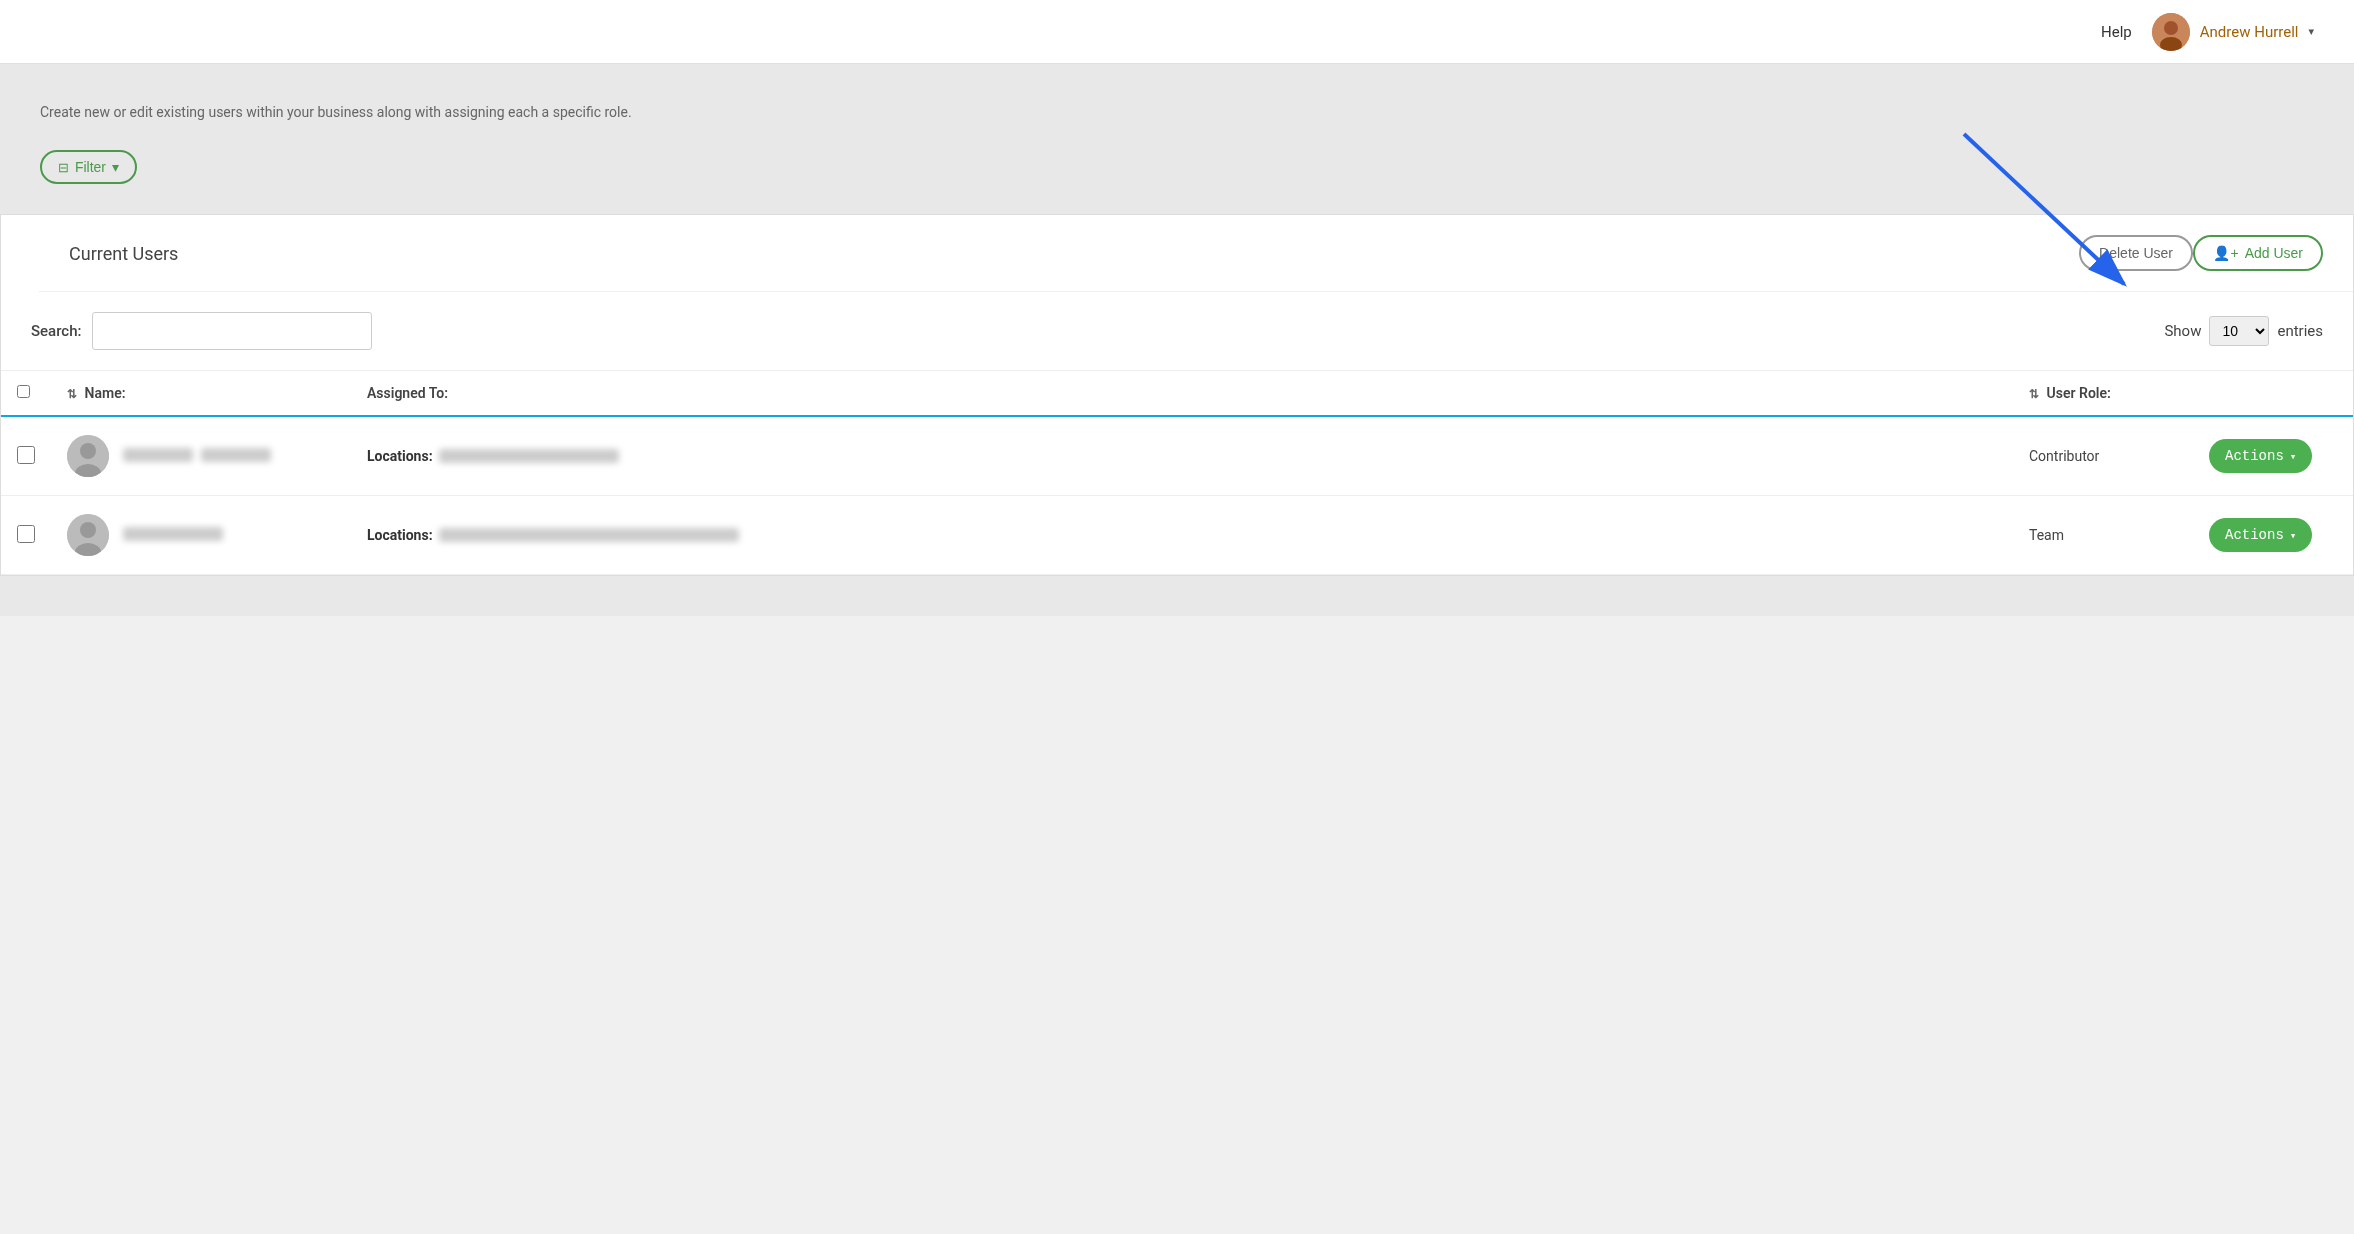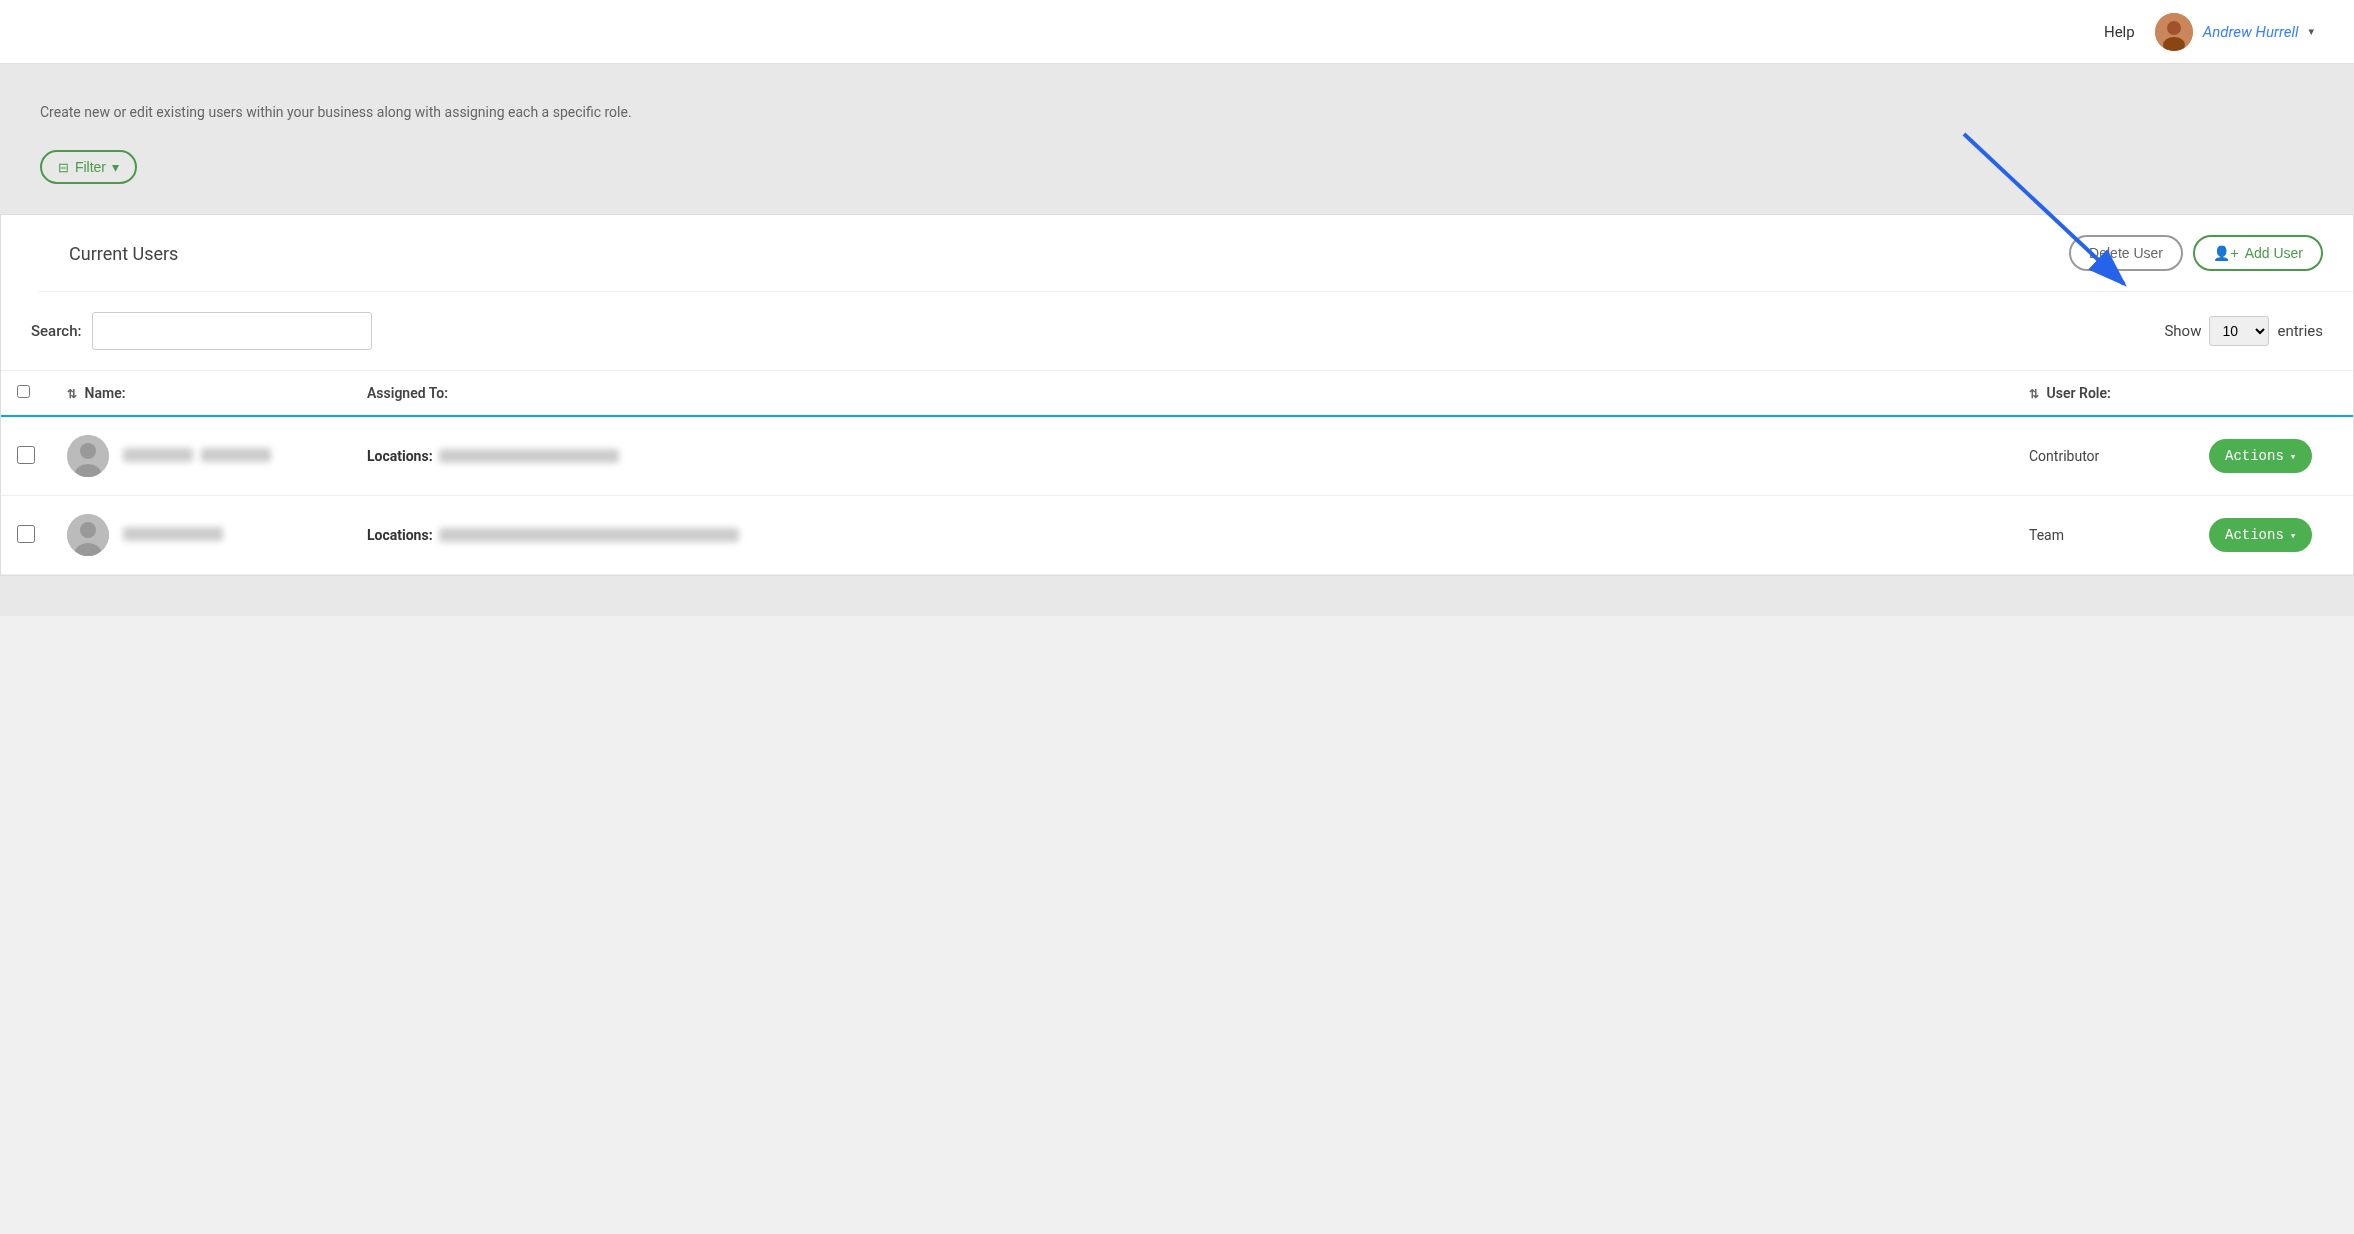--- a/index.html
+++ b/index.html
@@ -40,22 +40,21 @@
       height: 38px;
       border-radius: 50%;
       background: #c9855a;
       overflow: hidden;
       display: flex;
       align-items: center;
       justify-content: center;
     }
     .user-name {
       font-size: 15px;
-      color: #3b82f6;
-      font-style: italic;
+      color: #a16207;
     }
     .chevron-down {
       font-size: 11px;
       color: #555;
     }
 
     
     .page-header {
       background: #e8e8e8;
       padding: 40px 40px 30px 40px;
@@ -119,21 +118,20 @@
       border-bottom: 1px solid #eee;
       margin-left: 38px;
     }
     .card-title {
       font-size: 18px;
       color: #444;
       font-weight: 400;
     }
     .card-actions {
       display: flex;
-      gap: 10px;
     }
     .btn-delete {
       border: 2px solid #999;
       color: #666;
       background: transparent;
       padding: 8px 18px;
       border-radius: 20px;
       font-size: 14px;
       cursor: pointer;
     }

